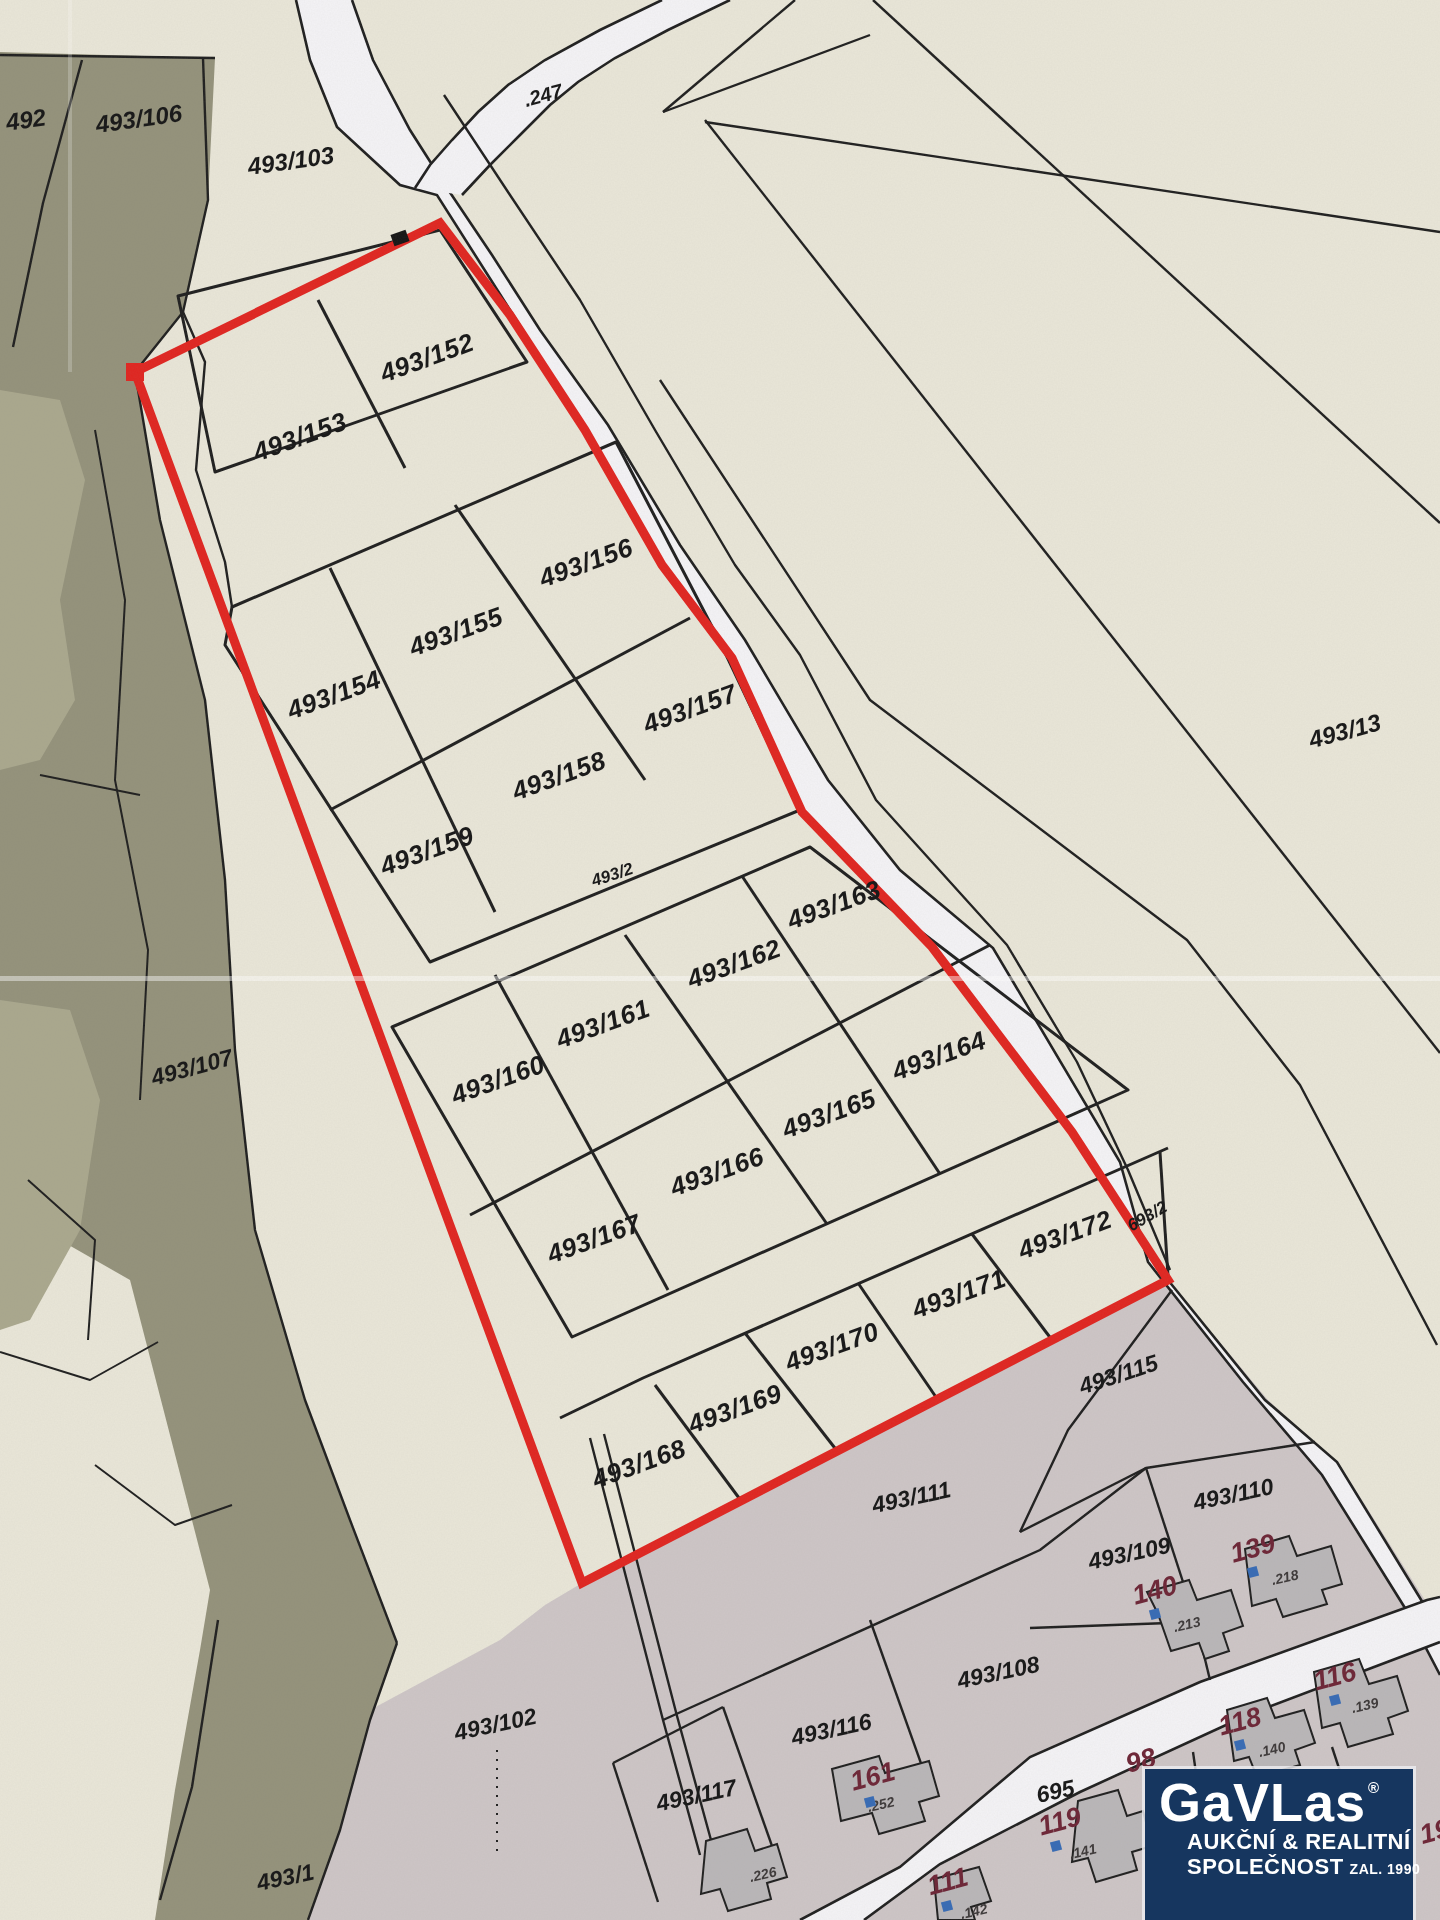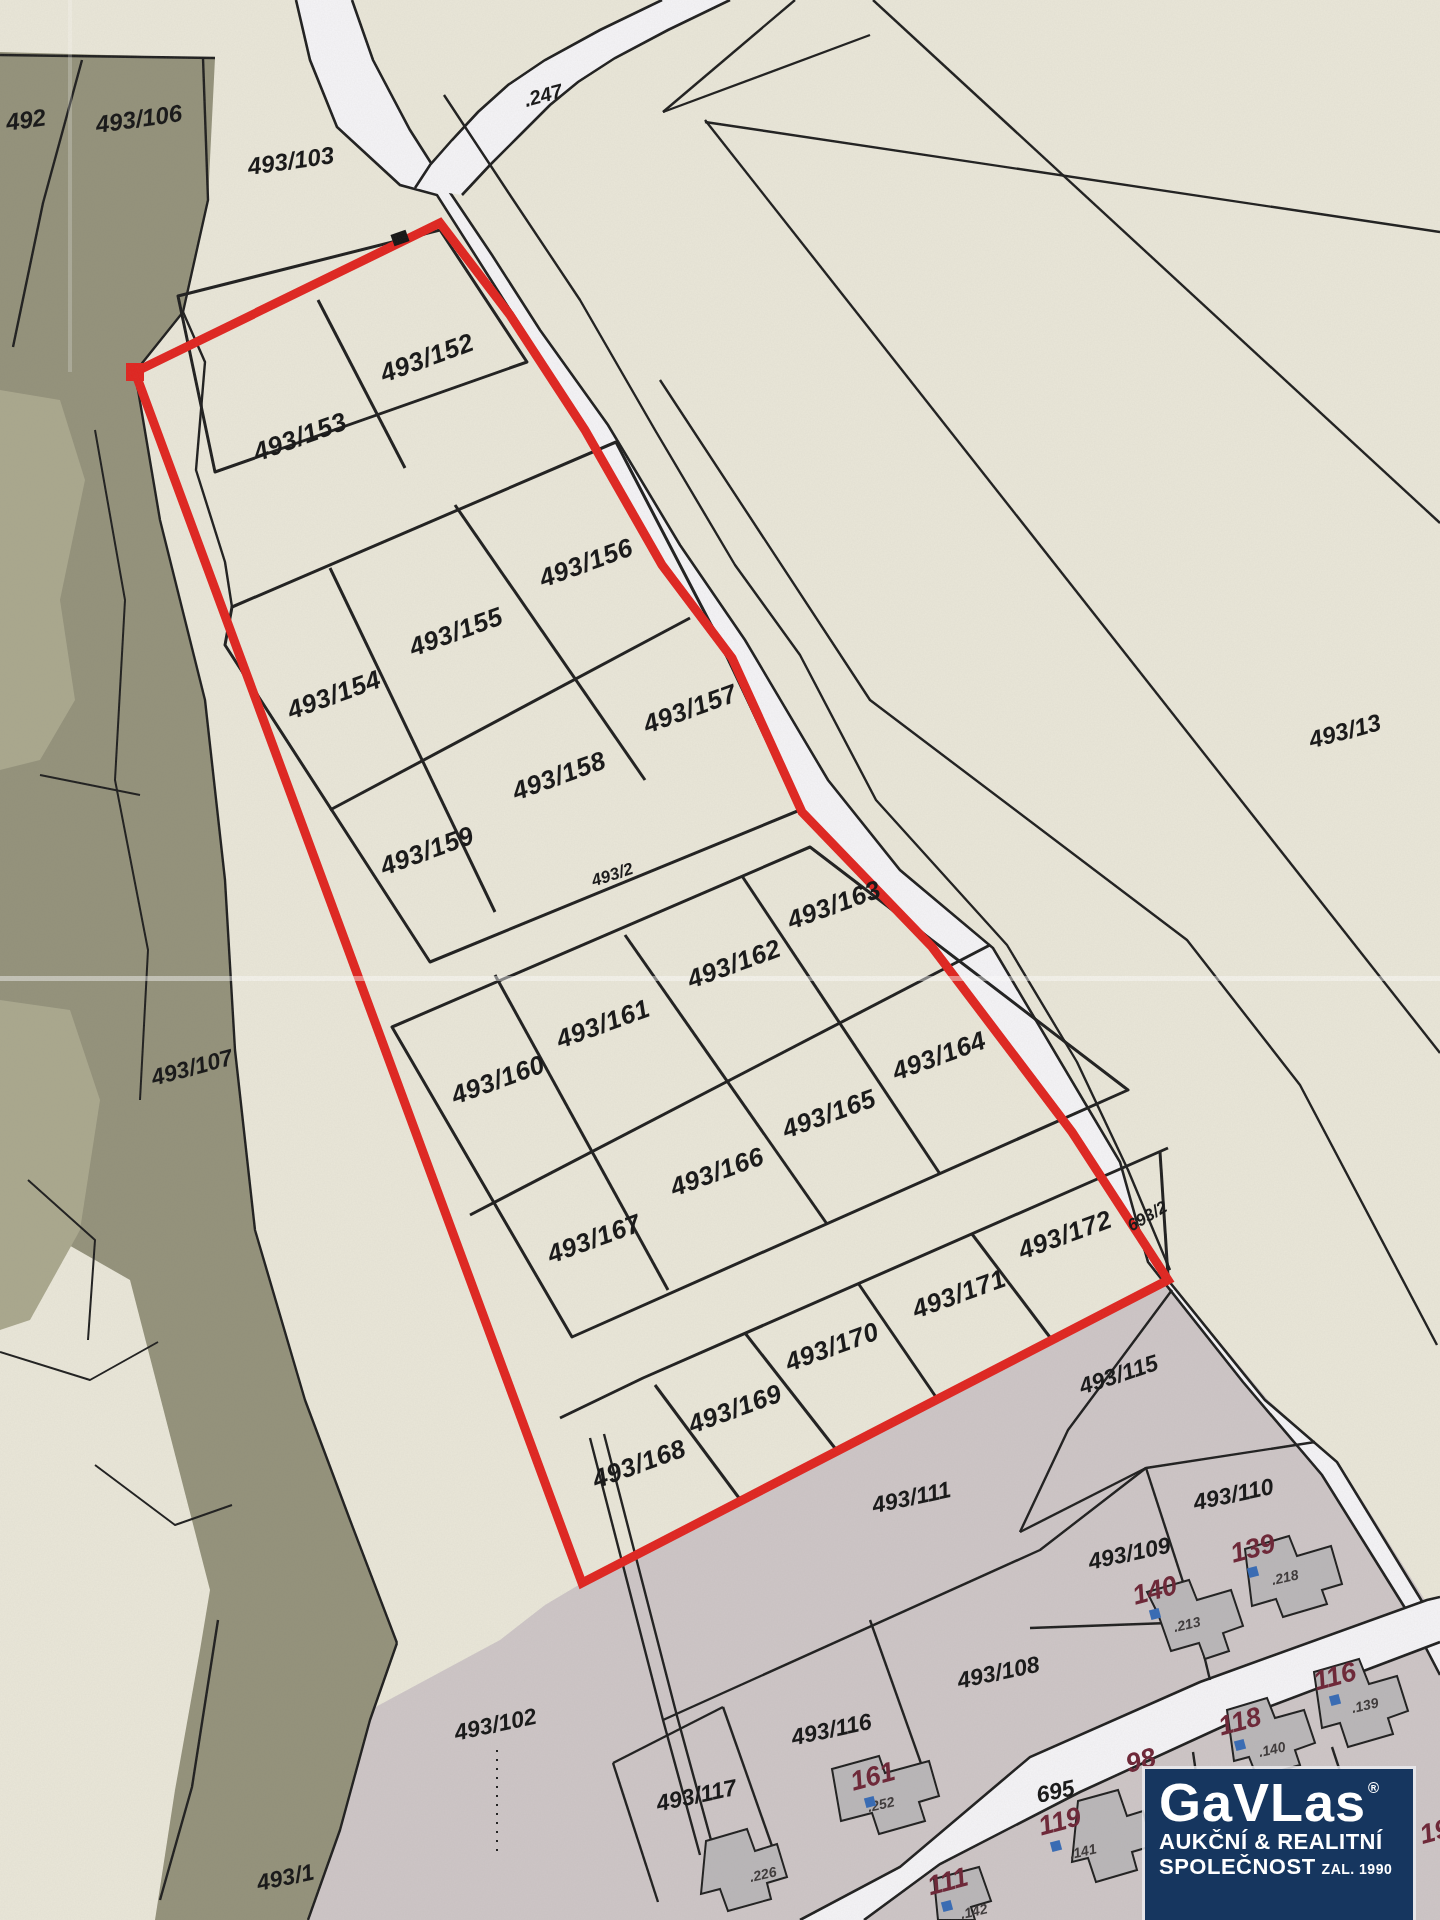--- a/index.html
+++ b/index.html
@@ -10,21 +10,21 @@
   .pm{font-size:23px;fill:#1b1b1b;}
   .top{font-size:24px;fill:#1b1b1b;}
   .ps{font-size:17px;fill:#1b1b1b;}
   .ps2{font-size:20px;fill:#1b1b1b;}
   .hn{font-size:27px;fill:#6e2939;}
   .bn{font-size:14px;fill:#403c3c;}
   .logo{position:absolute;left:1145px;top:1769px;width:268px;height:160px;background:#16365f;
         box-shadow:0 0 0 3px rgba(235,235,238,.85);box-sizing:border-box;padding:6px 12px 0 14px;color:#fff;}
   .logo-main{font-size:54px;font-weight:bold;line-height:1.0;letter-spacing:1px;white-space:nowrap;}
   .logo-main sup{font-size:15px;vertical-align:28px;margin-left:2px;}
-  .logo-sub{font-size:22px;font-weight:bold;letter-spacing:.5px;line-height:1.15;white-space:nowrap;}
+  .logo-sub{font-size:22px;font-weight:bold;letter-spacing:.5px;line-height:1.15;white-space:nowrap;margin-left:28px;}
   .logo-year{font-size:14px;font-weight:bold;margin-left:6px;}
 </style>
 </head>
 <body>
 
 <div id="stage">
   <svg id="map" width="1440" height="1920" viewBox="0 0 1440 1920">
     <defs>
       <filter id="grain" x="0" y="0" width="100%" height="100%">
         <feTurbulence type="fractalNoise" baseFrequency="0.7" numOctaves="3"></feTurbulence>

